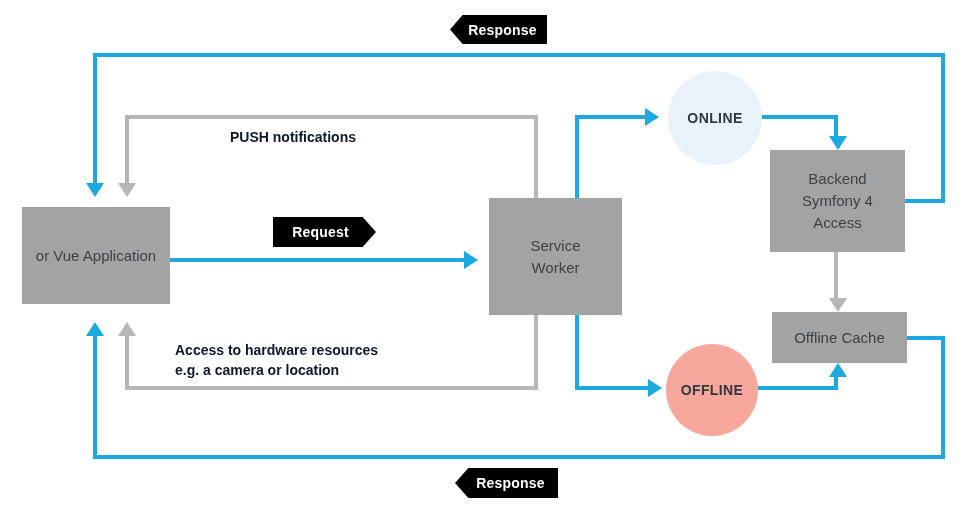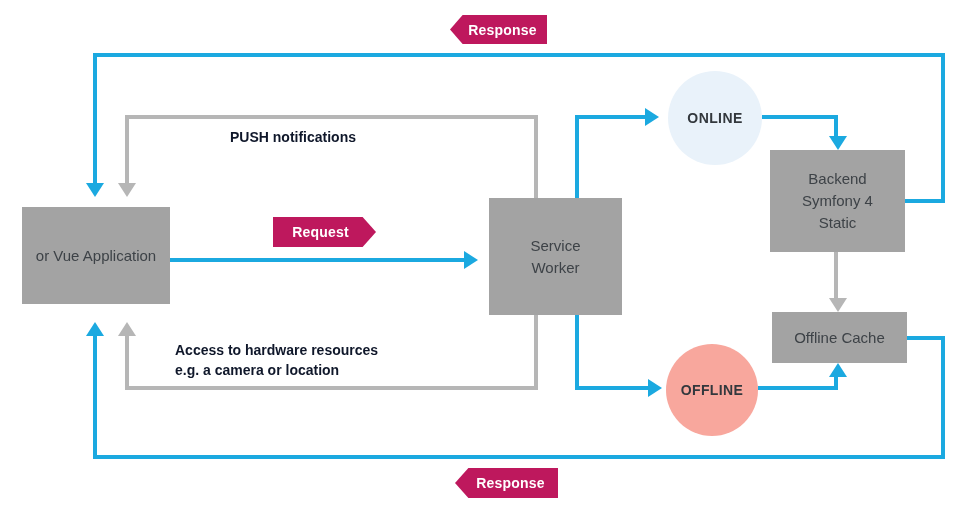--- a/index.html
+++ b/index.html
@@ -23,21 +23,21 @@
   .vline { position:absolute; width:4px; }
   .blue { background:#1ba9e0; }
   .gray { background:#b6b6b6; }
   .arr { position:absolute; width:0; height:0; }
   .arr.down-blue  { border-left:9px solid transparent; border-right:9px solid transparent; border-top:14px solid #1ba9e0; }
   .arr.down-gray  { border-left:9px solid transparent; border-right:9px solid transparent; border-top:14px solid #b6b6b6; }
   .arr.up-blue    { border-left:9px solid transparent; border-right:9px solid transparent; border-bottom:14px solid #1ba9e0; }
   .arr.up-gray    { border-left:9px solid transparent; border-right:9px solid transparent; border-bottom:14px solid #b6b6b6; }
   .arr.right-blue { border-top:9px solid transparent; border-bottom:9px solid transparent; border-left:14px solid #1ba9e0; }
   .badge {
-    position:absolute; background:#be185d; color:#ffffff;
+    position:absolute; background:#000000; color:#ffffff;
     display:flex; align-items:center; justify-content:center;
     font-size:14px; font-weight:700; letter-spacing:0.2px;
   }
   .badge.point-left  { clip-path:polygon(13% 0, 100% 0, 100% 100%, 13% 100%, 0 50%); padding-left:8px; }
   .badge.point-right { clip-path:polygon(0 0, 87% 0, 100% 50%, 87% 100%, 0 100%); padding-right:8px; }
   .edge-label {
     position:absolute; color:#0f172a; font-size:14px; font-weight:600;
     text-align:left; line-height:20px;
   }
 </style>
@@ -83,21 +83,21 @@
     <span>ONLINE</span>
   </div>
 
   <div class="hline blue" style="left:762px; top:115px; width:76px;"></div>
   <div class="vline blue" style="left:834px; top:115px; height:21px;"></div>
   <div class="arr down-blue" style="left:829px; top:136px;"></div>
 
   <div class="node" style="left:770px; top:150px; width:135px; height:102px;">
     <span>Backend</span>
     <span>Symfony 4</span>
-    <span>Static</span>
+    <span>Access</span>
   </div>
 
   <div class="vline gray" style="left:834px; top:252px; height:46px;"></div>
   <div class="arr down-gray" style="left:829px; top:298px;"></div>
 
   <div class="node" style="left:772px; top:312px; width:135px; height:51px;">
     <span>Offline Cache</span>
   </div>
 
   <div class="vline blue" style="left:575px; top:315px; height:75px;"></div>

